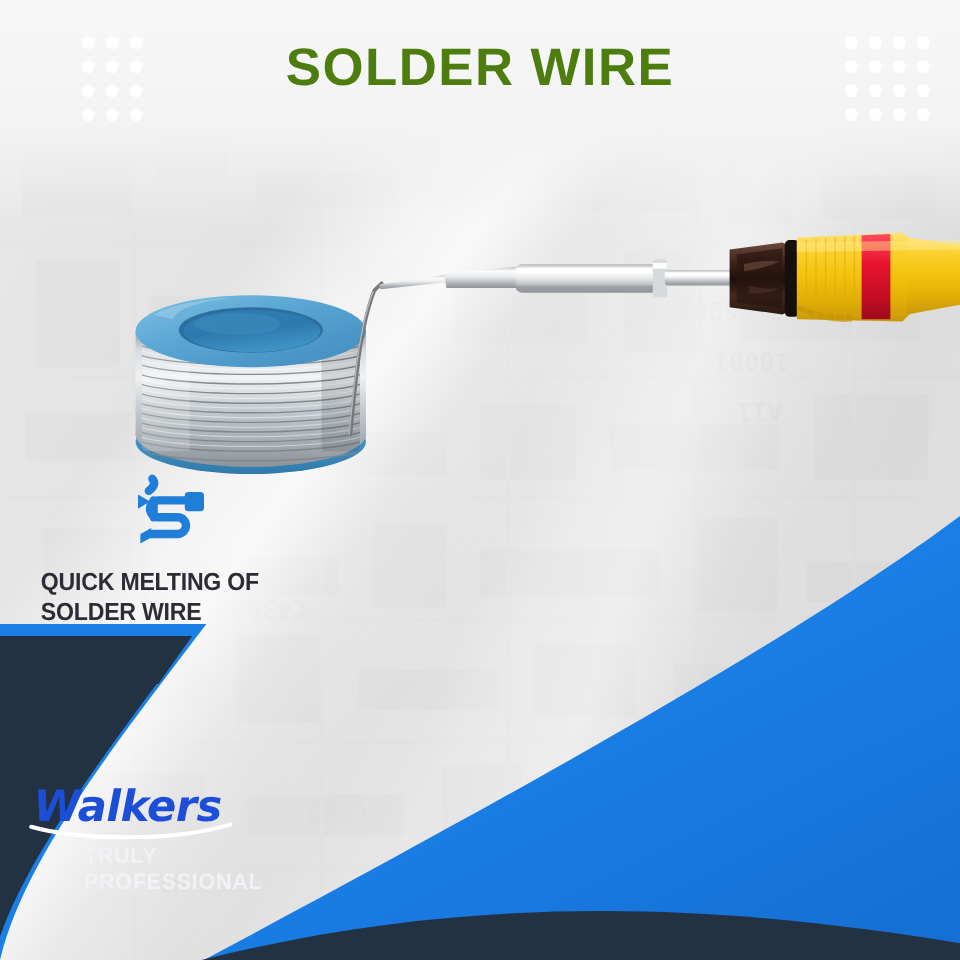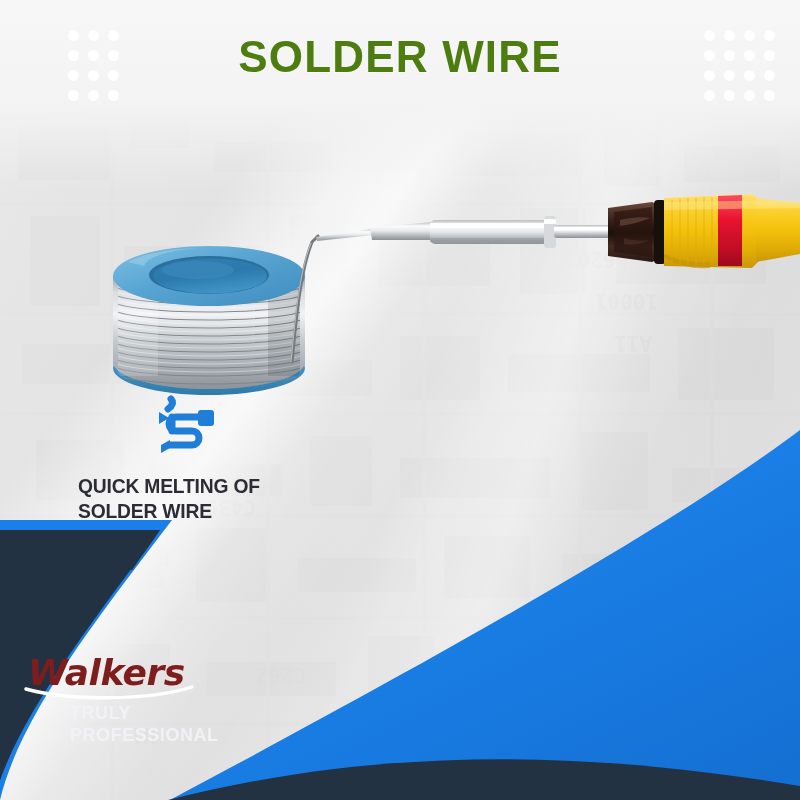--- a/index.html
+++ b/index.html
@@ -82,21 +82,21 @@
 
   
   #product { position: absolute; left: 0; top: 150px; width: 800px; height: 250px; }
 
   
   #features {
     position: absolute; left: 0; top: 395px; width: 800px;
     display: flex;
   }
   .feature { position: relative; }
-  .feature:nth-child(1) { width: 250px; padding-left: 78px; }
+  .feature:nth-child(1) { width: 250px; padding-left: 34px; }
   .feature:nth-child(2) { width: 245px; padding-left: 232px; }
   .feature:nth-child(3) { width: 265px; padding-left: 462px; }
   .feature-icon {
     height: 66px;
     display: flex; align-items: flex-end;
     margin-bottom: 12px;
   }
   .feature:nth-child(1) .feature-icon { padding-left: 68px; }
   .feature:nth-child(2) .feature-icon { padding-left: 82px; }
   .feature:nth-child(3) .feature-icon { padding-left: 88px; }
@@ -114,21 +114,21 @@
   
   #shapes { position: absolute; left: 0; top: 0; width: 800px; height: 800px; pointer-events: none; }
 
   
   #logo { position: absolute; left: 22px; top: 655px; width: 250px; }
   #logo-word {
     font-family: "DejaVu Sans", sans-serif;
     font-size: 36px;
     font-weight: 700;
     font-style: italic;
-    color: #7f1d1d;
+    color: #1d4ed8;
     letter-spacing: -.5px;
     line-height: 1;
     margin-left: 6px;
   }
   #logo-swoosh { display: block; margin-top: -6px; }
   #logo-tag {
     font-size: 18.5px;
     font-weight: 700;
     color: #f0f2f5;
     letter-spacing: .6px;

